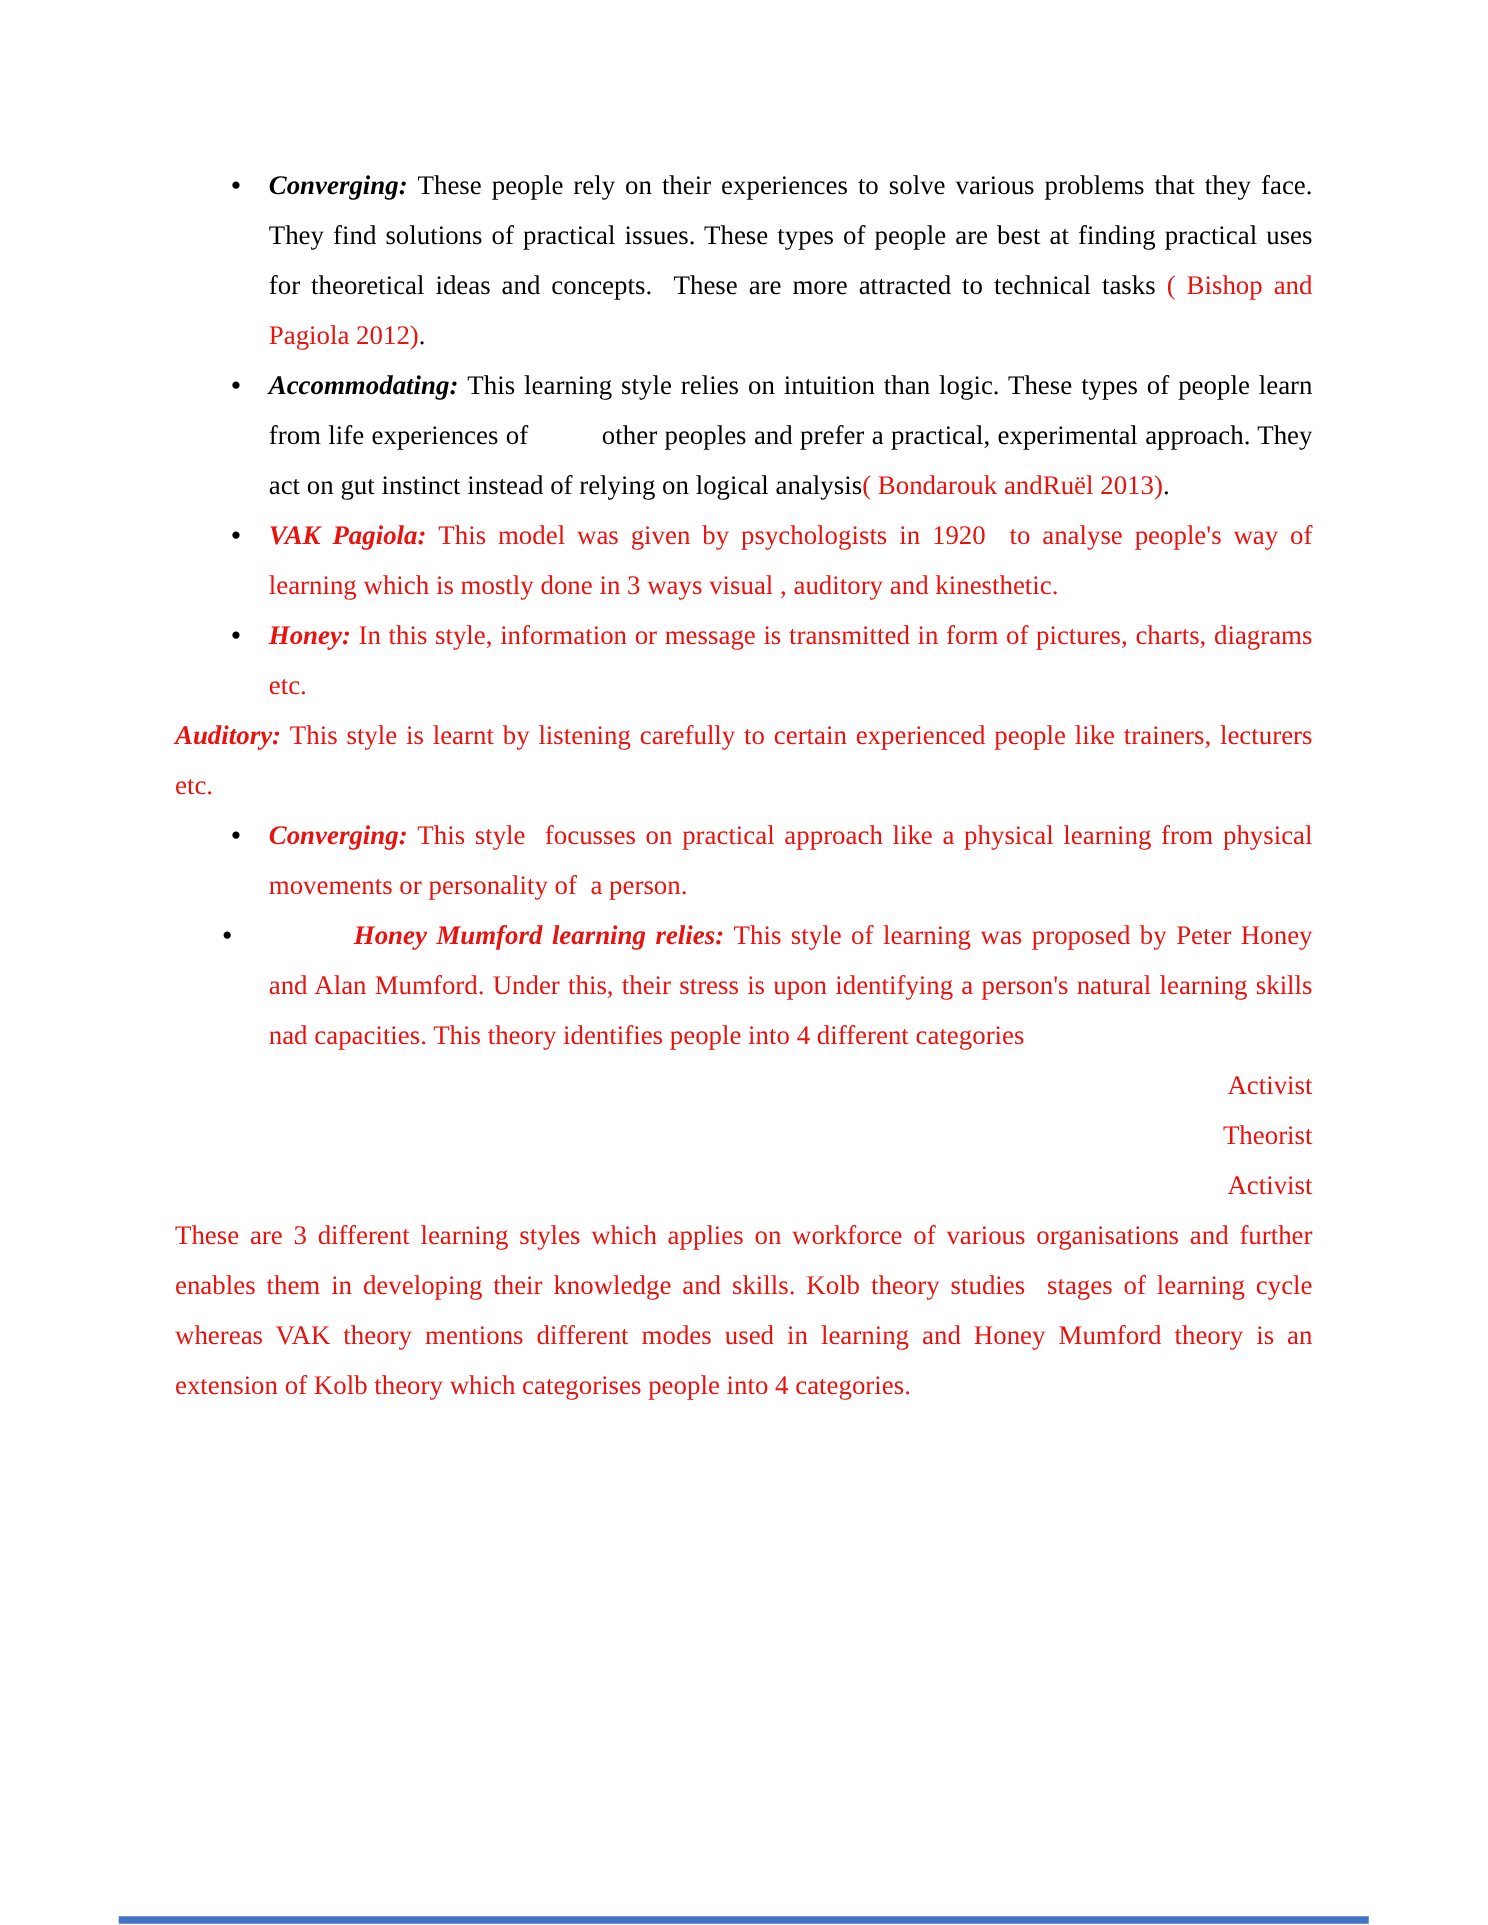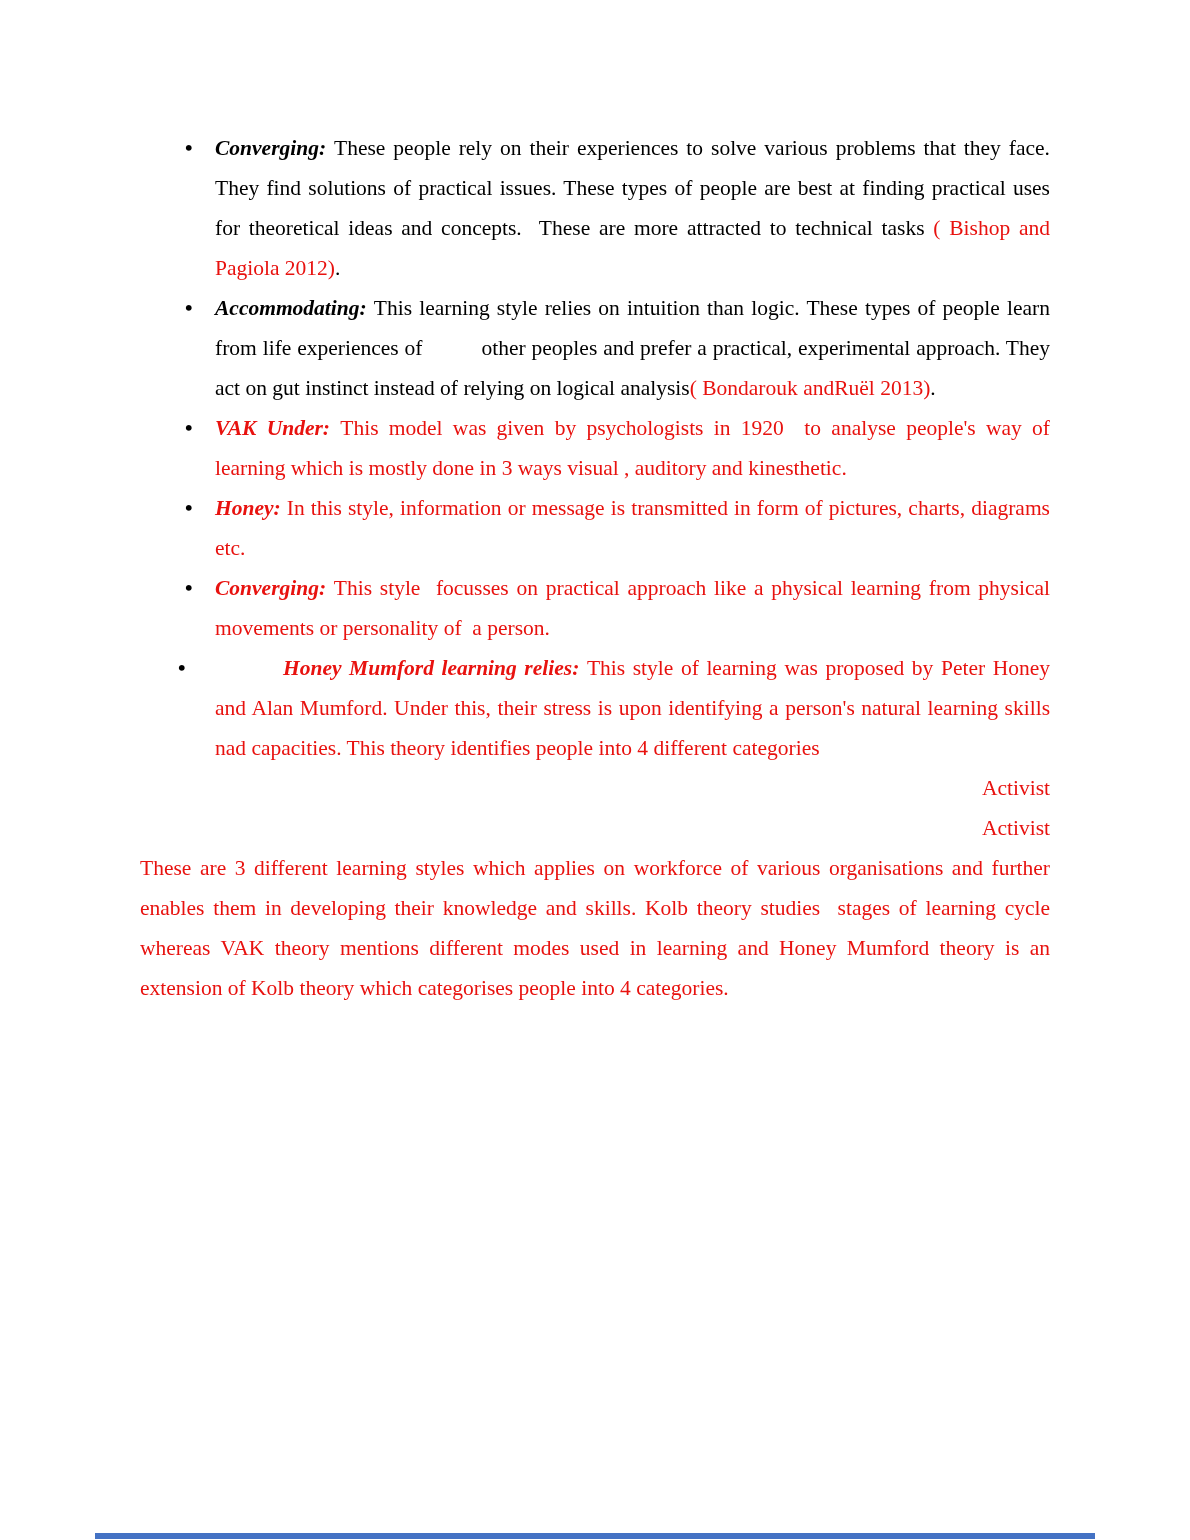--- a/index.html
+++ b/index.html
@@ -52,22 +52,24 @@
     background: var(--accent, #4472c4);
   }
 </style>
 </head>
 <body>
 
 <div class="page">
   <div class="content" id="content">
       <div class="para bullet"><span class="bullet-marker">•</span><span class="seg-bib">Converging: </span><span class="seg-b">These people rely on their experiences to solve various problems that they face. They find solutions of practical issues. These types of people are best at finding practical uses for theoretical ideas and concepts.&nbsp; These are more attracted to technical tasks </span><span class="seg-r">( Bishop and Pagiola 2012)</span><span class="seg-b">.</span></div>
       <div class="para bullet"><span class="bullet-marker">•</span><span class="seg-bib">Accommodating: </span><span class="seg-b">This learning style relies on intuition than logic. These types of people learn from life experiences of&nbsp;&nbsp;&nbsp;&nbsp;&nbsp;&nbsp;&nbsp;&nbsp;&nbsp; other peoples and prefer a practical, experimental approach. They act on gut instinct instead of relying on logical analysis</span><span class="seg-r">( Bondarouk andRuël 2013)</span><span class="seg-b">.</span></div>
-      <div class="para bullet"><span class="bullet-marker">•</span><span class="seg-bir">VAK Under: </span><span class="seg-r">This model was given by psychologists in 1920&nbsp; to analyse people's way of learning which is mostly done in 3 ways visual , auditory and kinesthetic.</span></div>
+      <div class="para bullet"><span class="bullet-marker">•</span><span class="seg-bir">VAK Pagiola: </span><span class="seg-r">This model was given by psychologists in 1920&nbsp; to analyse people's way of learning which is mostly done in 3 ways visual , auditory and kinesthetic.</span></div>
       <div class="para bullet"><span class="bullet-marker">•</span><span class="seg-bir">Honey: </span><span class="seg-r">In this style, information or message is transmitted in form of pictures, charts, diagrams etc.</span></div>
+      <div class="para plain"><span class="seg-bir">Auditory: </span><span class="seg-r">This style is learnt by listening carefully to certain experienced people like trainers, lecturers etc.</span></div>
       <div class="para bullet"><span class="bullet-marker">•</span><span class="seg-bir">Converging: </span><span class="seg-r">This style&nbsp; focusses on practical approach like a physical learning from physical movements or personality of&nbsp; a person.</span></div>
       <div class="para bullet-tab"><span class="bullet-marker">•</span><span class="seg-bir">Honey Mumford learning relies: </span><span class="seg-r">This style of learning was proposed by Peter Honey and Alan Mumford. Under this, their stress is upon identifying a person's natural learning skills nad capacities. This theory identifies people into 4 different categories</span></div>
       <div class="para indented"><span class="seg-r">Activist</span></div>
+      <div class="para indented"><span class="seg-r">Theorist</span></div>
       <div class="para indented"><span class="seg-r">Activist</span></div>
       <div class="para plain"><span class="seg-r">These are 3 different learning styles which applies on workforce of various organisations and further enables them in developing their knowledge and skills. Kolb theory studies&nbsp; stages of learning cycle whereas VAK theory mentions different modes used in learning and Honey Mumford theory is an extension of Kolb theory which categorises people into 4 categories.</span></div>
     </div>
   <div class="accent-bar"></div>
 </div>
 
 </body></html>

